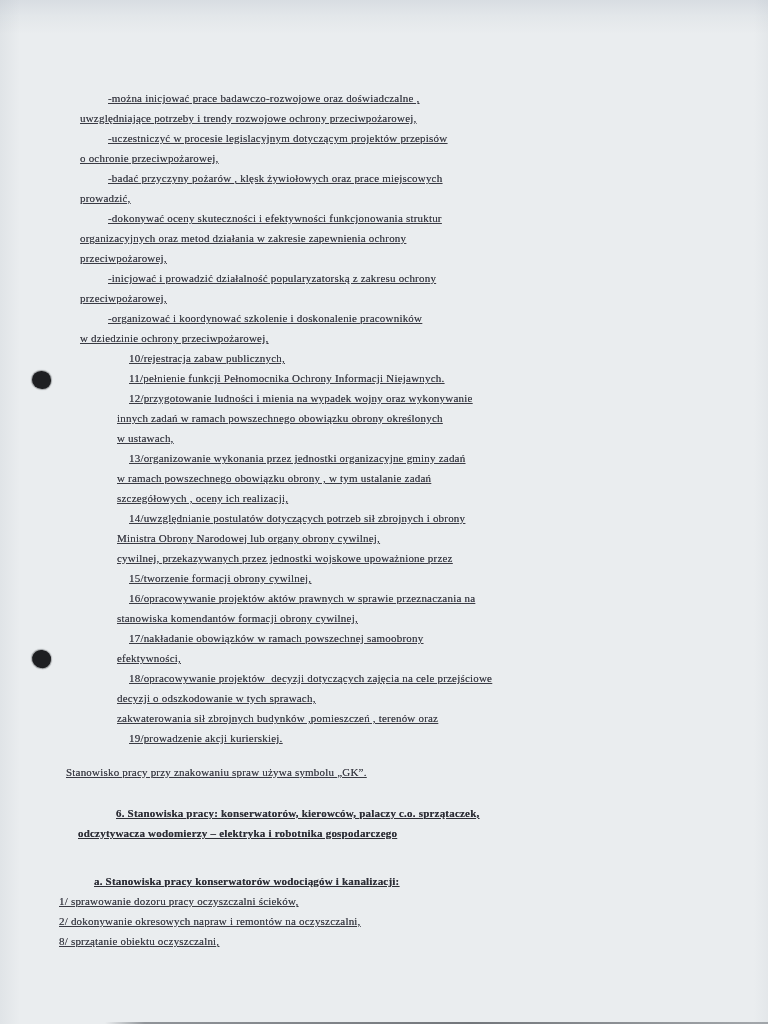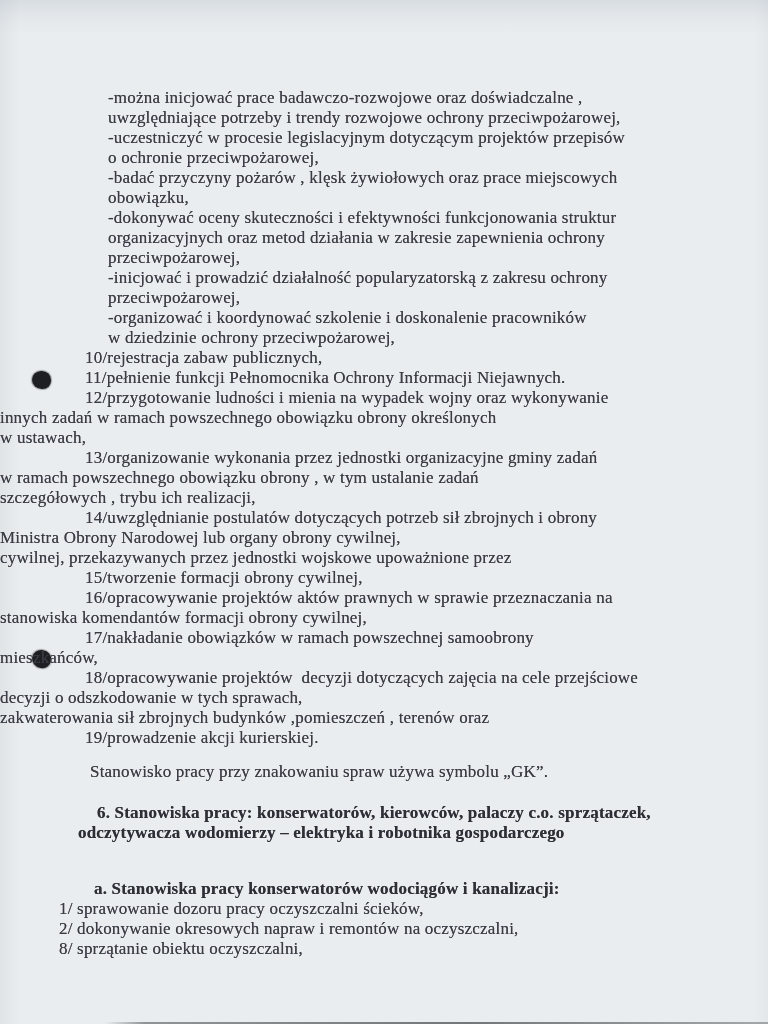--- a/index.html
+++ b/index.html
@@ -13,40 +13,41 @@
     background-image:
       linear-gradient(90deg, rgba(150,160,172,0.12) 0px, rgba(150,160,172,0) 20px),
       linear-gradient(90deg, rgba(150,160,172,0) calc(100% - 14px), rgba(150,160,172,0.08) 100%),
       linear-gradient(180deg, #d8dde2 0px, #e3e7ea 16px, rgba(234,237,239,0) 34px);
     font-family: "Liberation Serif", serif;
     color: #3a3b44;
   }
   .content { position: absolute; top: 88px; left: 0; width: 768px; }
   .ln {
     white-space: pre;
-    font-size: 17px;
+    font-size: 11px;
     line-height: 20px;
     height: 20px;
     letter-spacing: 0.2px;
     text-shadow: 0 0 0.6px rgba(58,59,68,0.75);
+    text-decoration: underline;
   }
   
-  .i-num      { padding-left: 85px;  }  
-  .i-numcont  { }  
+  .i-num      { padding-left: 85px; margin-left: 44px;  }  
+  .i-numcont  { padding-left: 117px; }  
   .i-hyph     { padding-left: 108px; }  
-  .i-hyphcont { padding-left: 108px; }  
-  .i-para     { padding-left: 90px;  }
-  .i-h6       { padding-left: 97px;  }
+  .i-hyphcont { padding-left: 80px; }  
+  .i-para     { padding-left: 66px;  }
+  .i-h6       { padding-left: 97px; margin-left: 19px;  }
   .i-h6b      { padding-left: 78px; }
   .i-ha       { padding-left: 94px;  }
   .i-item     { padding-left: 59px;  }
   .b { font-weight: bold; color: #2d2e36; }
   .sp14 { margin-top: 14px; }
   .sp21 { margin-top: 21px; }
-  .sp20 { margin-top: 36px; }
+  .sp20 { margin-top: 28px; }
   .hole {
     position: absolute;
     width: 19px; height: 18px;
     background: #1e1f22;
     border-radius: 50% 50% 46% 54%;
     box-shadow: 0 0 1px 1px rgba(30,31,34,0.35);
   }
   .hole-1 { left: 32px; top: 371px; }
   .hole-2 { left: 32px; top: 650px; transform: rotate(8deg); }
   .bottom-edge {
@@ -69,44 +70,44 @@
   <div class="hole hole-2"></div>
   <div class="bottom-edge"></div>
 
   <div class="content">
 
     <div class="ln i-hyph">-można inicjować prace badawczo-rozwojowe oraz doświadczalne ,</div>
     <div class="ln i-hyphcont">uwzględniające potrzeby i trendy rozwojowe ochrony przeciwpożarowej,</div>
     <div class="ln i-hyph">-uczestniczyć w procesie legislacyjnym dotyczącym projektów przepisów</div>
     <div class="ln i-hyphcont">o ochronie przeciwpożarowej,</div>
     <div class="ln i-hyph">-badać przyczyny pożarów , klęsk żywiołowych oraz prace miejscowych</div>
-    <div class="ln i-hyphcont">obowiązku,</div>
+    <div class="ln i-hyphcont">prowadzić,</div>
     <div class="ln i-hyph">-dokonywać oceny skuteczności i efektywności funkcjonowania struktur</div>
     <div class="ln i-hyphcont">organizacyjnych oraz metod działania w zakresie zapewnienia ochrony</div>
     <div class="ln i-hyphcont">przeciwpożarowej,</div>
     <div class="ln i-hyph">-inicjować i prowadzić działalność popularyzatorską z zakresu ochrony</div>
     <div class="ln i-hyphcont">przeciwpożarowej,</div>
     <div class="ln i-hyph">-organizować i koordynować szkolenie i doskonalenie pracowników</div>
     <div class="ln i-hyphcont">w dziedzinie ochrony przeciwpożarowej,</div>
     <div class="ln i-num">10/rejestracja zabaw publicznych,</div>
     <div class="ln i-num">11/pełnienie funkcji Pełnomocnika Ochrony Informacji Niejawnych.</div>
     <div class="ln i-num">12/przygotowanie ludności i mienia na wypadek wojny oraz wykonywanie</div>
     <div class="ln i-numcont">innych zadań w ramach powszechnego obowiązku obrony określonych</div>
     <div class="ln i-numcont">w ustawach,</div>
     <div class="ln i-num">13/organizowanie wykonania przez jednostki organizacyjne gminy zadań</div>
     <div class="ln i-numcont">w ramach powszechnego obowiązku obrony , w tym ustalanie zadań</div>
-    <div class="ln i-numcont">szczegółowych , trybu ich realizacji,</div>
+    <div class="ln i-numcont">szczegółowych , oceny ich realizacji,</div>
     <div class="ln i-num">14/uwzględnianie postulatów dotyczących potrzeb sił zbrojnych i obrony</div>
     <div class="ln i-numcont">Ministra Obrony Narodowej lub organy obrony cywilnej,</div>
     <div class="ln i-numcont">cywilnej, przekazywanych przez jednostki wojskowe upoważnione przez</div>
     <div class="ln i-num">15/tworzenie formacji obrony cywilnej,</div>
     <div class="ln i-num">16/opracowywanie projektów aktów prawnych w sprawie przeznaczania na</div>
     <div class="ln i-numcont">stanowiska komendantów formacji obrony cywilnej,</div>
     <div class="ln i-num">17/nakładanie obowiązków w ramach powszechnej samoobrony</div>
-    <div class="ln i-numcont">mieszkańców,</div>
+    <div class="ln i-numcont">efektywności,</div>
     <div class="ln i-num">18/opracowywanie projektów  decyzji dotyczących zajęcia na cele przejściowe</div>
     <div class="ln i-numcont">decyzji o odszkodowanie w tych sprawach,</div>
     <div class="ln i-numcont">zakwaterowania sił zbrojnych budynków ,pomieszczeń , terenów oraz</div>
     <div class="ln i-num">19/prowadzenie akcji kurierskiej.</div>
 
     <div class="ln i-para sp14">Stanowisko pracy przy znakowaniu spraw używa symbolu „GK”.</div>
 
     <div class="ln i-h6 b sp21">6. Stanowiska pracy: konserwatorów, kierowców, palaczy c.o. sprzątaczek,</div>
     <div class="ln i-h6b b">odczytywacza wodomierzy – elektryka i robotnika gospodarczego</div>
 

